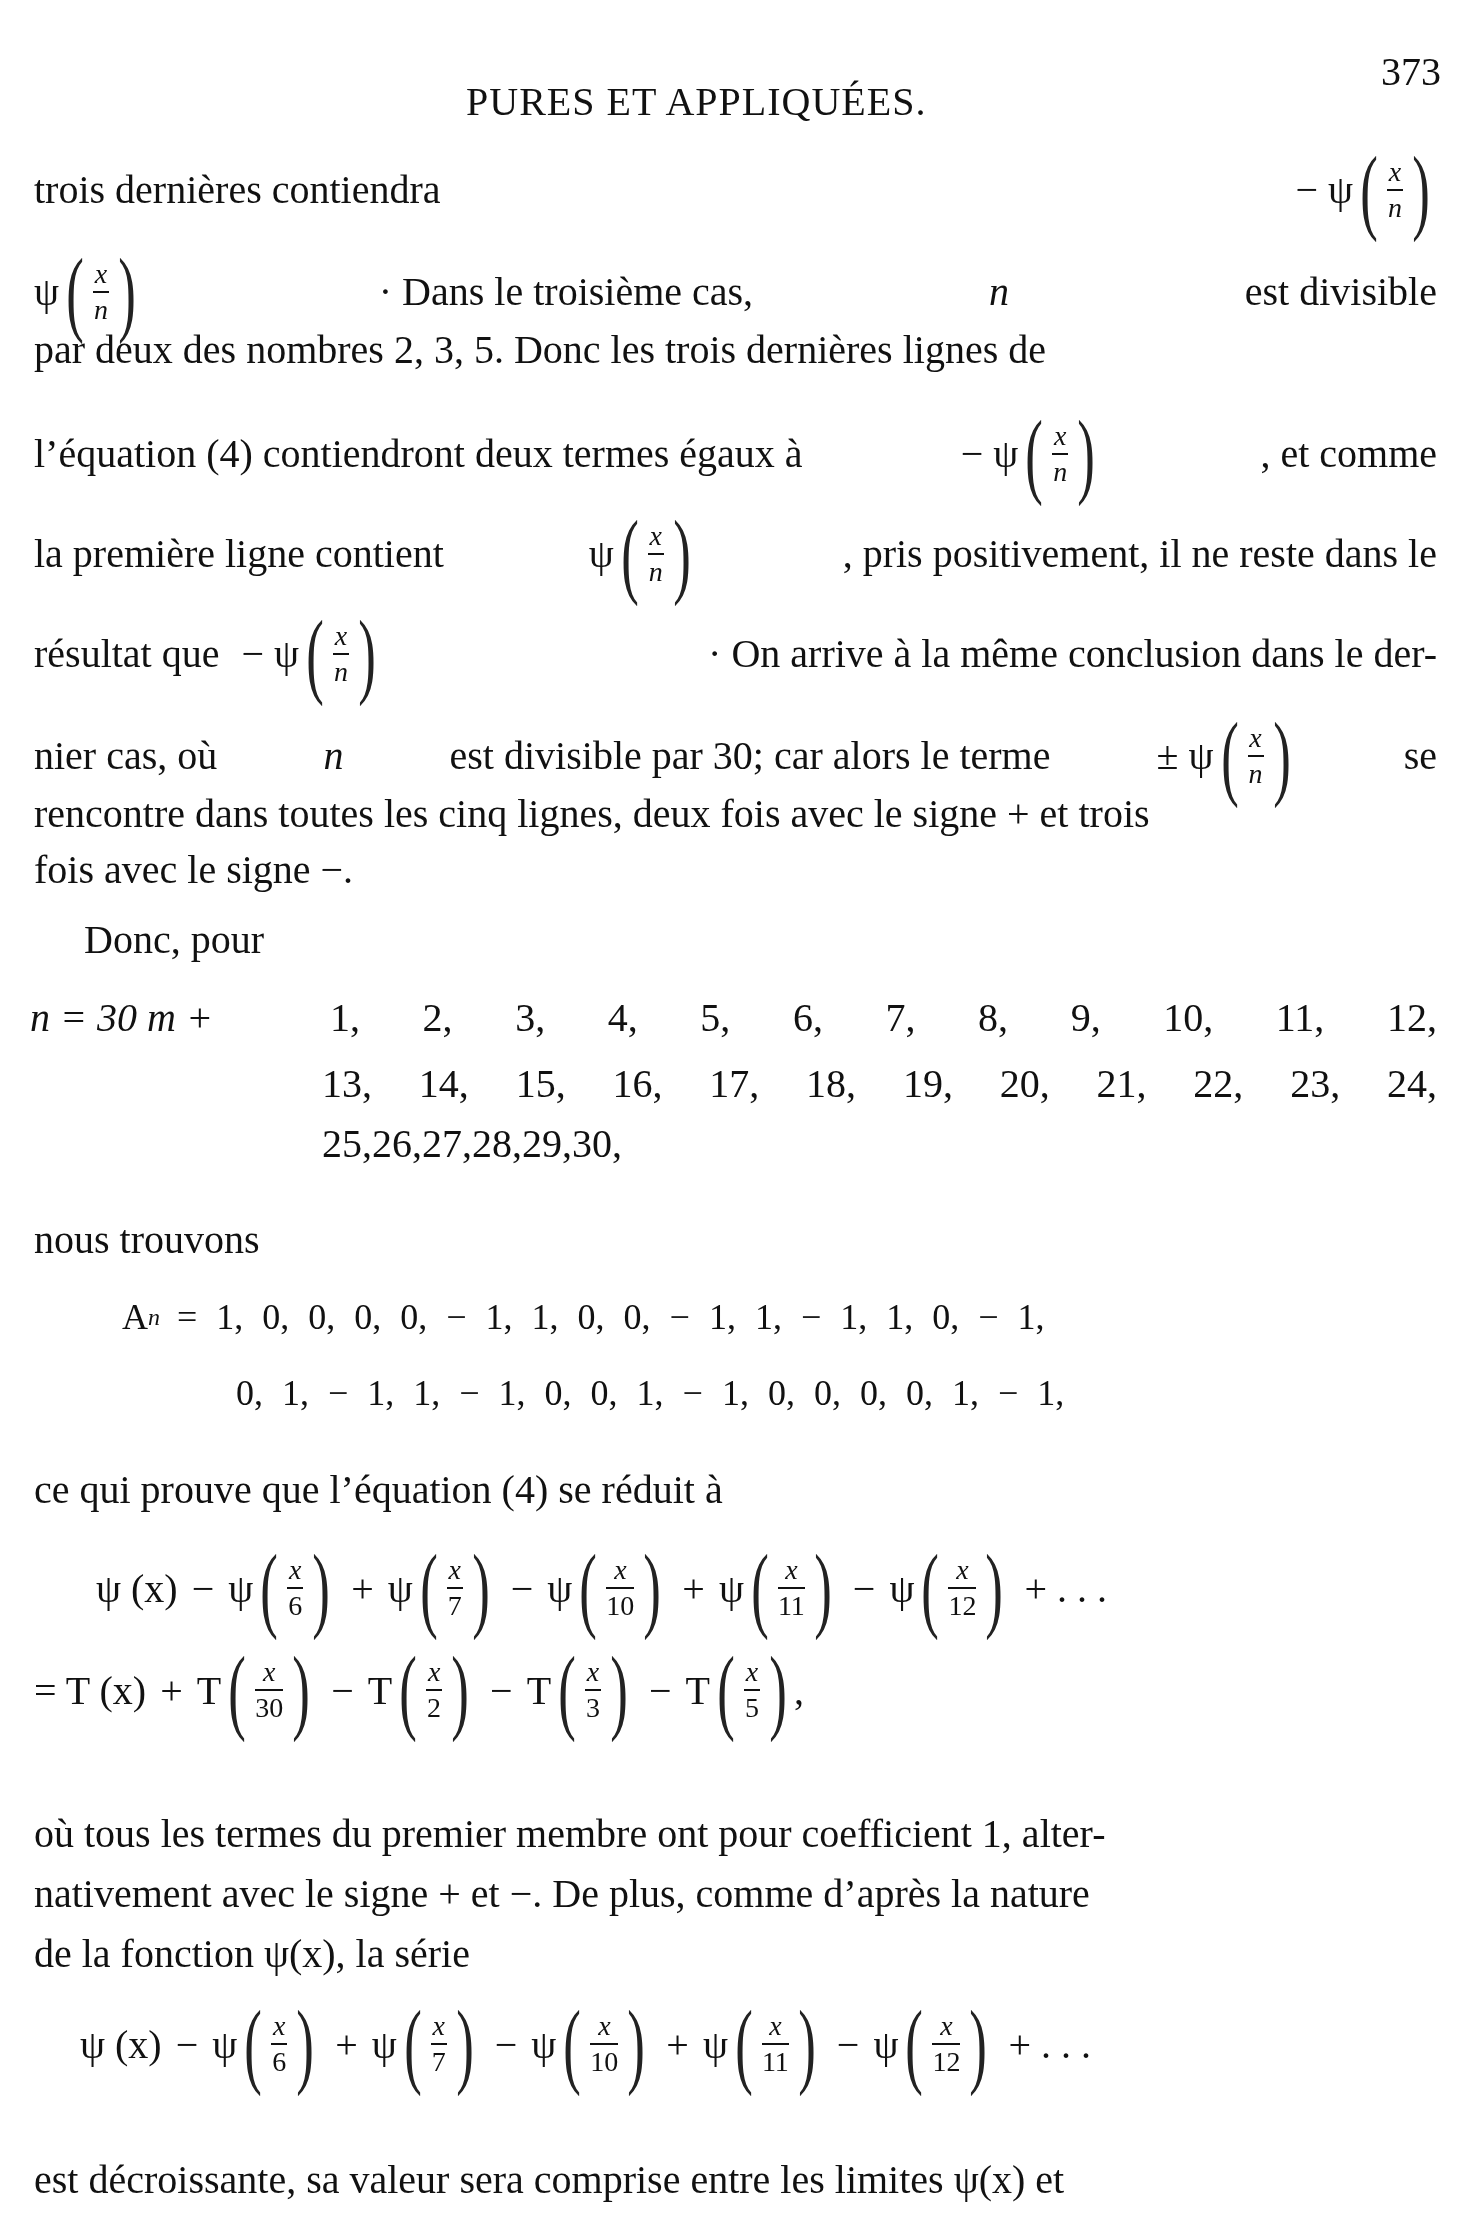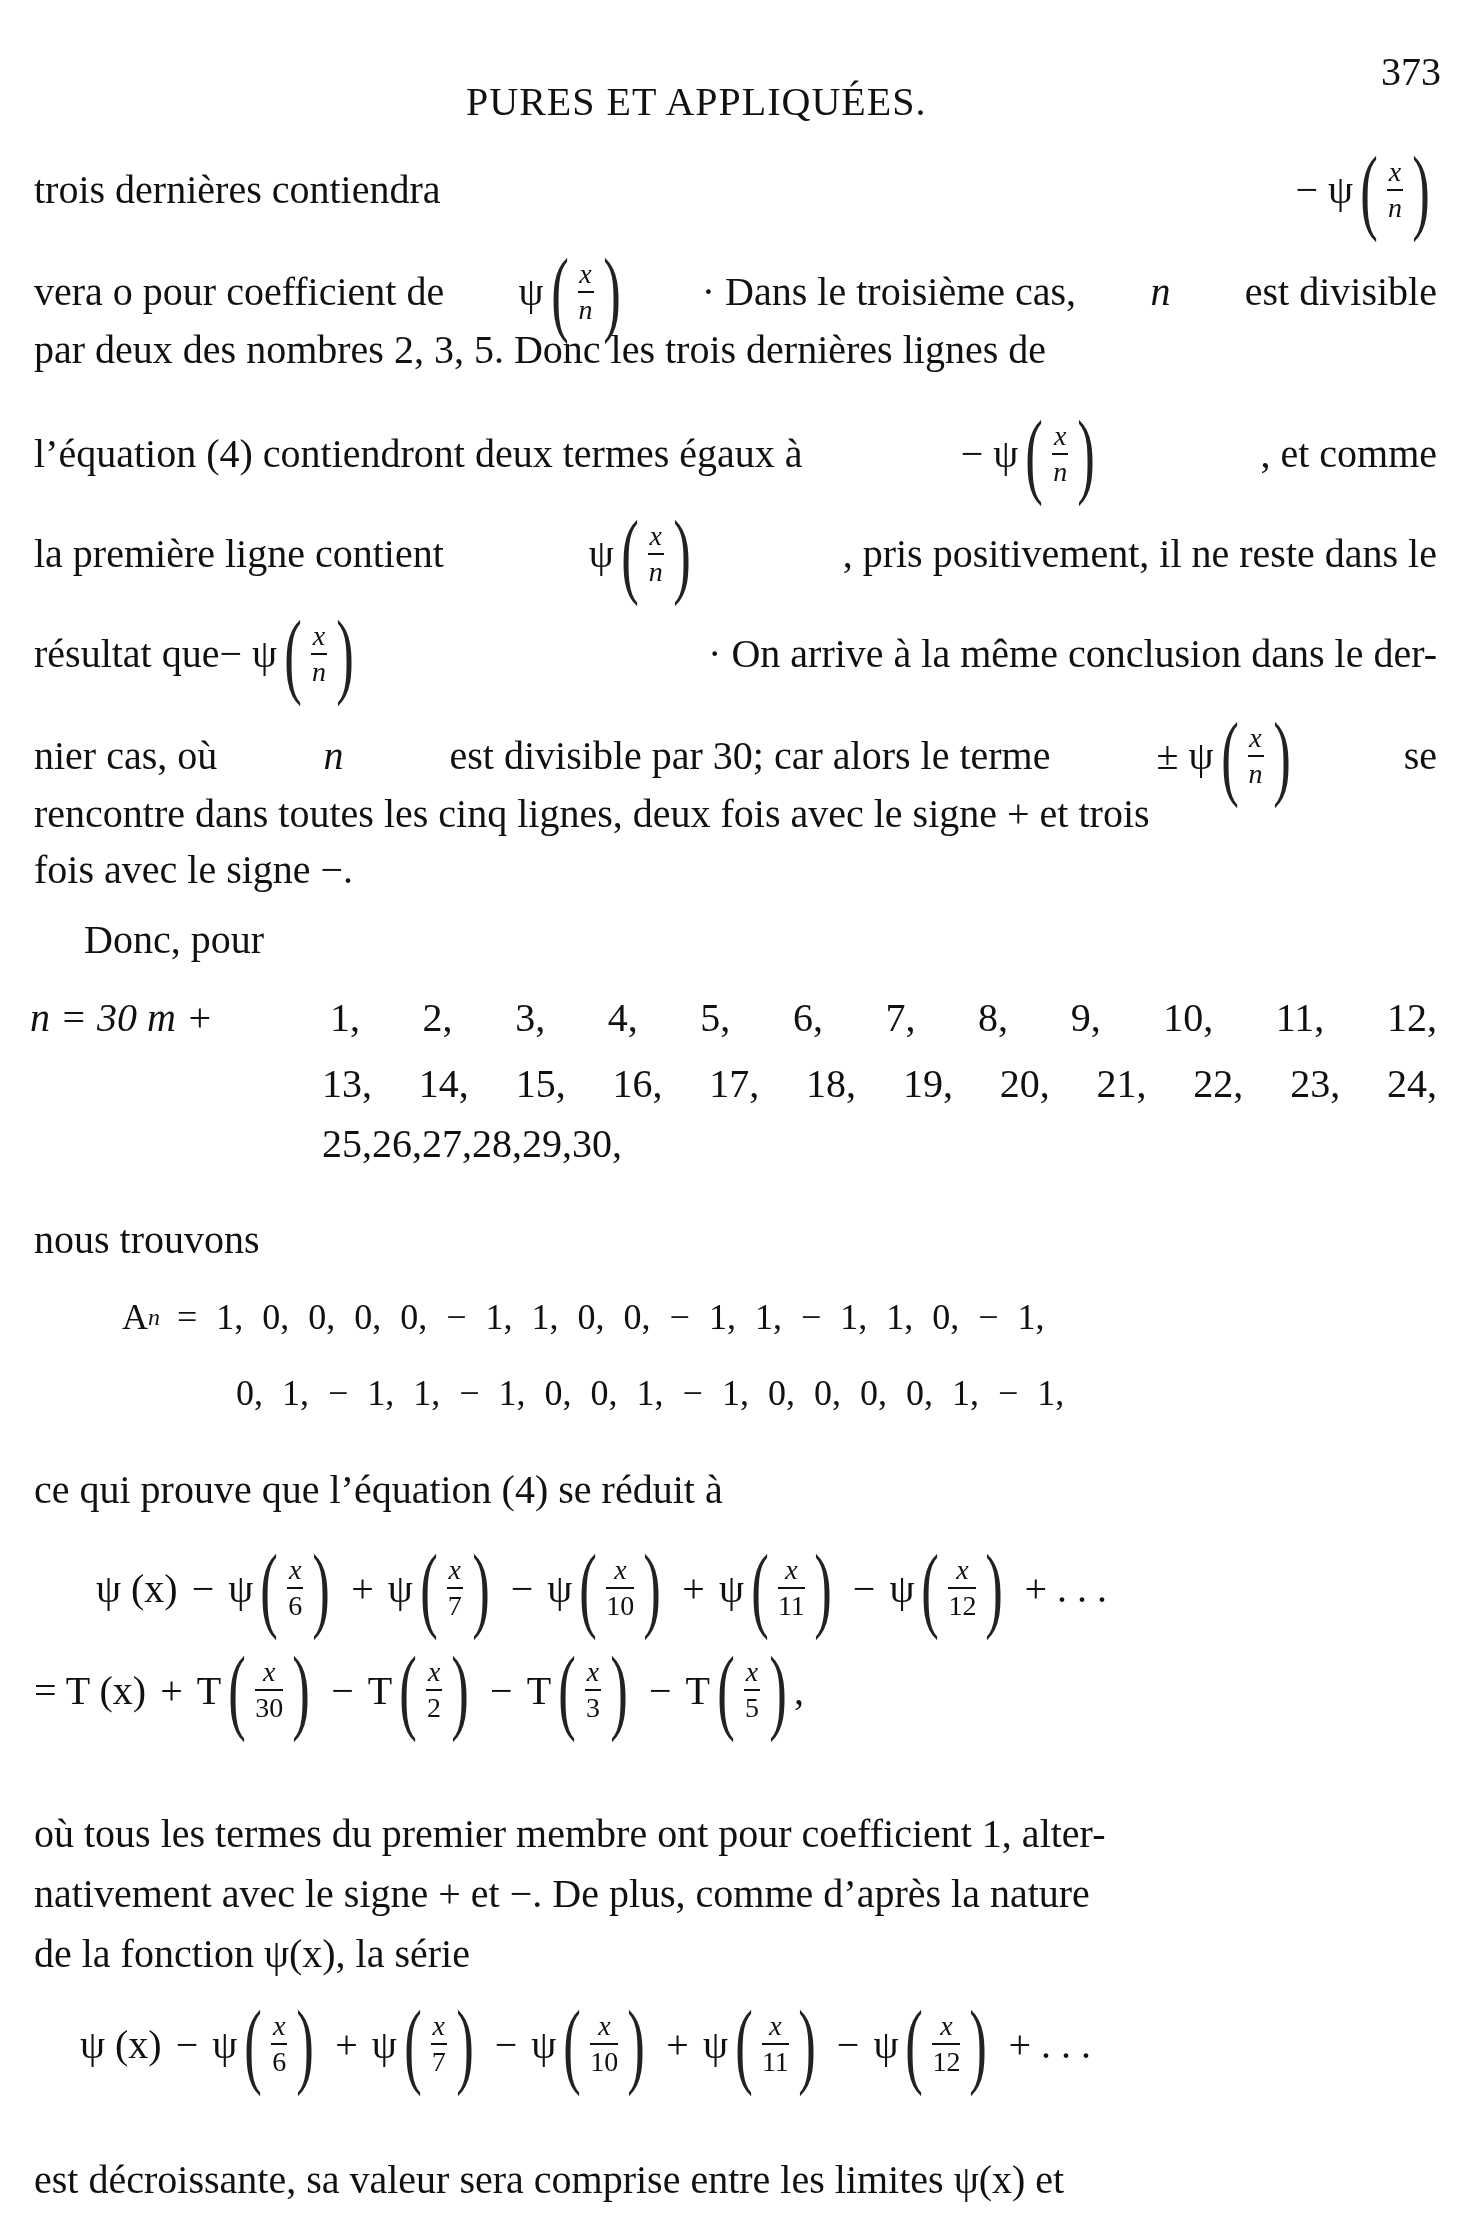--- a/index.html
+++ b/index.html
@@ -1,20 +1,20 @@
 <!DOCTYPE html>
 <html><head>
 <meta charset="utf-8">
 <style>
   html, body { margin:0; padding:0; background:#ffffff; }
   body { width:1465px; height:2218px; position:relative; overflow:hidden;
          font-family:"Liberation Serif","DejaVu Serif",serif; color:#111; }
   .line { position:absolute; left:34px; right:28px; font-size:40px; line-height:48px;
           white-space:nowrap; display:flex; align-items:center; justify-content:space-between; }
-  .line.left { justify-content:flex-start; gap:0; }
+  .line.left { justify-content:flex-start; gap:22px; }
   .hdr { position:absolute; top:40px; left:0; right:0; height:60px; font-size:40px; }
   .hdr .title { position:absolute; left:466px; top:8px; letter-spacing:1px;margin-top:30px; }
   .hdr .pno { position:absolute; right:24px; top:8px; }
   i.m { font-style:italic; }
   .frac { display:inline-flex; flex-direction:column; align-items:center; vertical-align:middle;
           font-size:28px; line-height:30px; margin:0 2px; }
   .frac .num { font-style:italic; }
   .frac .bar { width:100%; min-width:16px; border-top:2px solid #111; margin:2px 0; }
   .frac .den { }
   .frac .den.it { font-style:italic; }
@@ -44,21 +44,20 @@
           <span class="num">x</span>
           <span class="bar"></span>
           <span class="den it">n</span>
         </span>
         <span class="p">)</span>
       </span>
   </span>
 </div>
 
 <div class="line" style="top:244px">
-  <span>vera o pour coefficient de</span>
   <span class="grp">
     <span>ψ</span>
     <span class="paren">
         <span class="p">(</span>
         <span class="frac">
           <span class="num">x</span>
           <span class="bar"></span>
           <span class="den it">n</span>
         </span>
         <span class="p">)</span>

